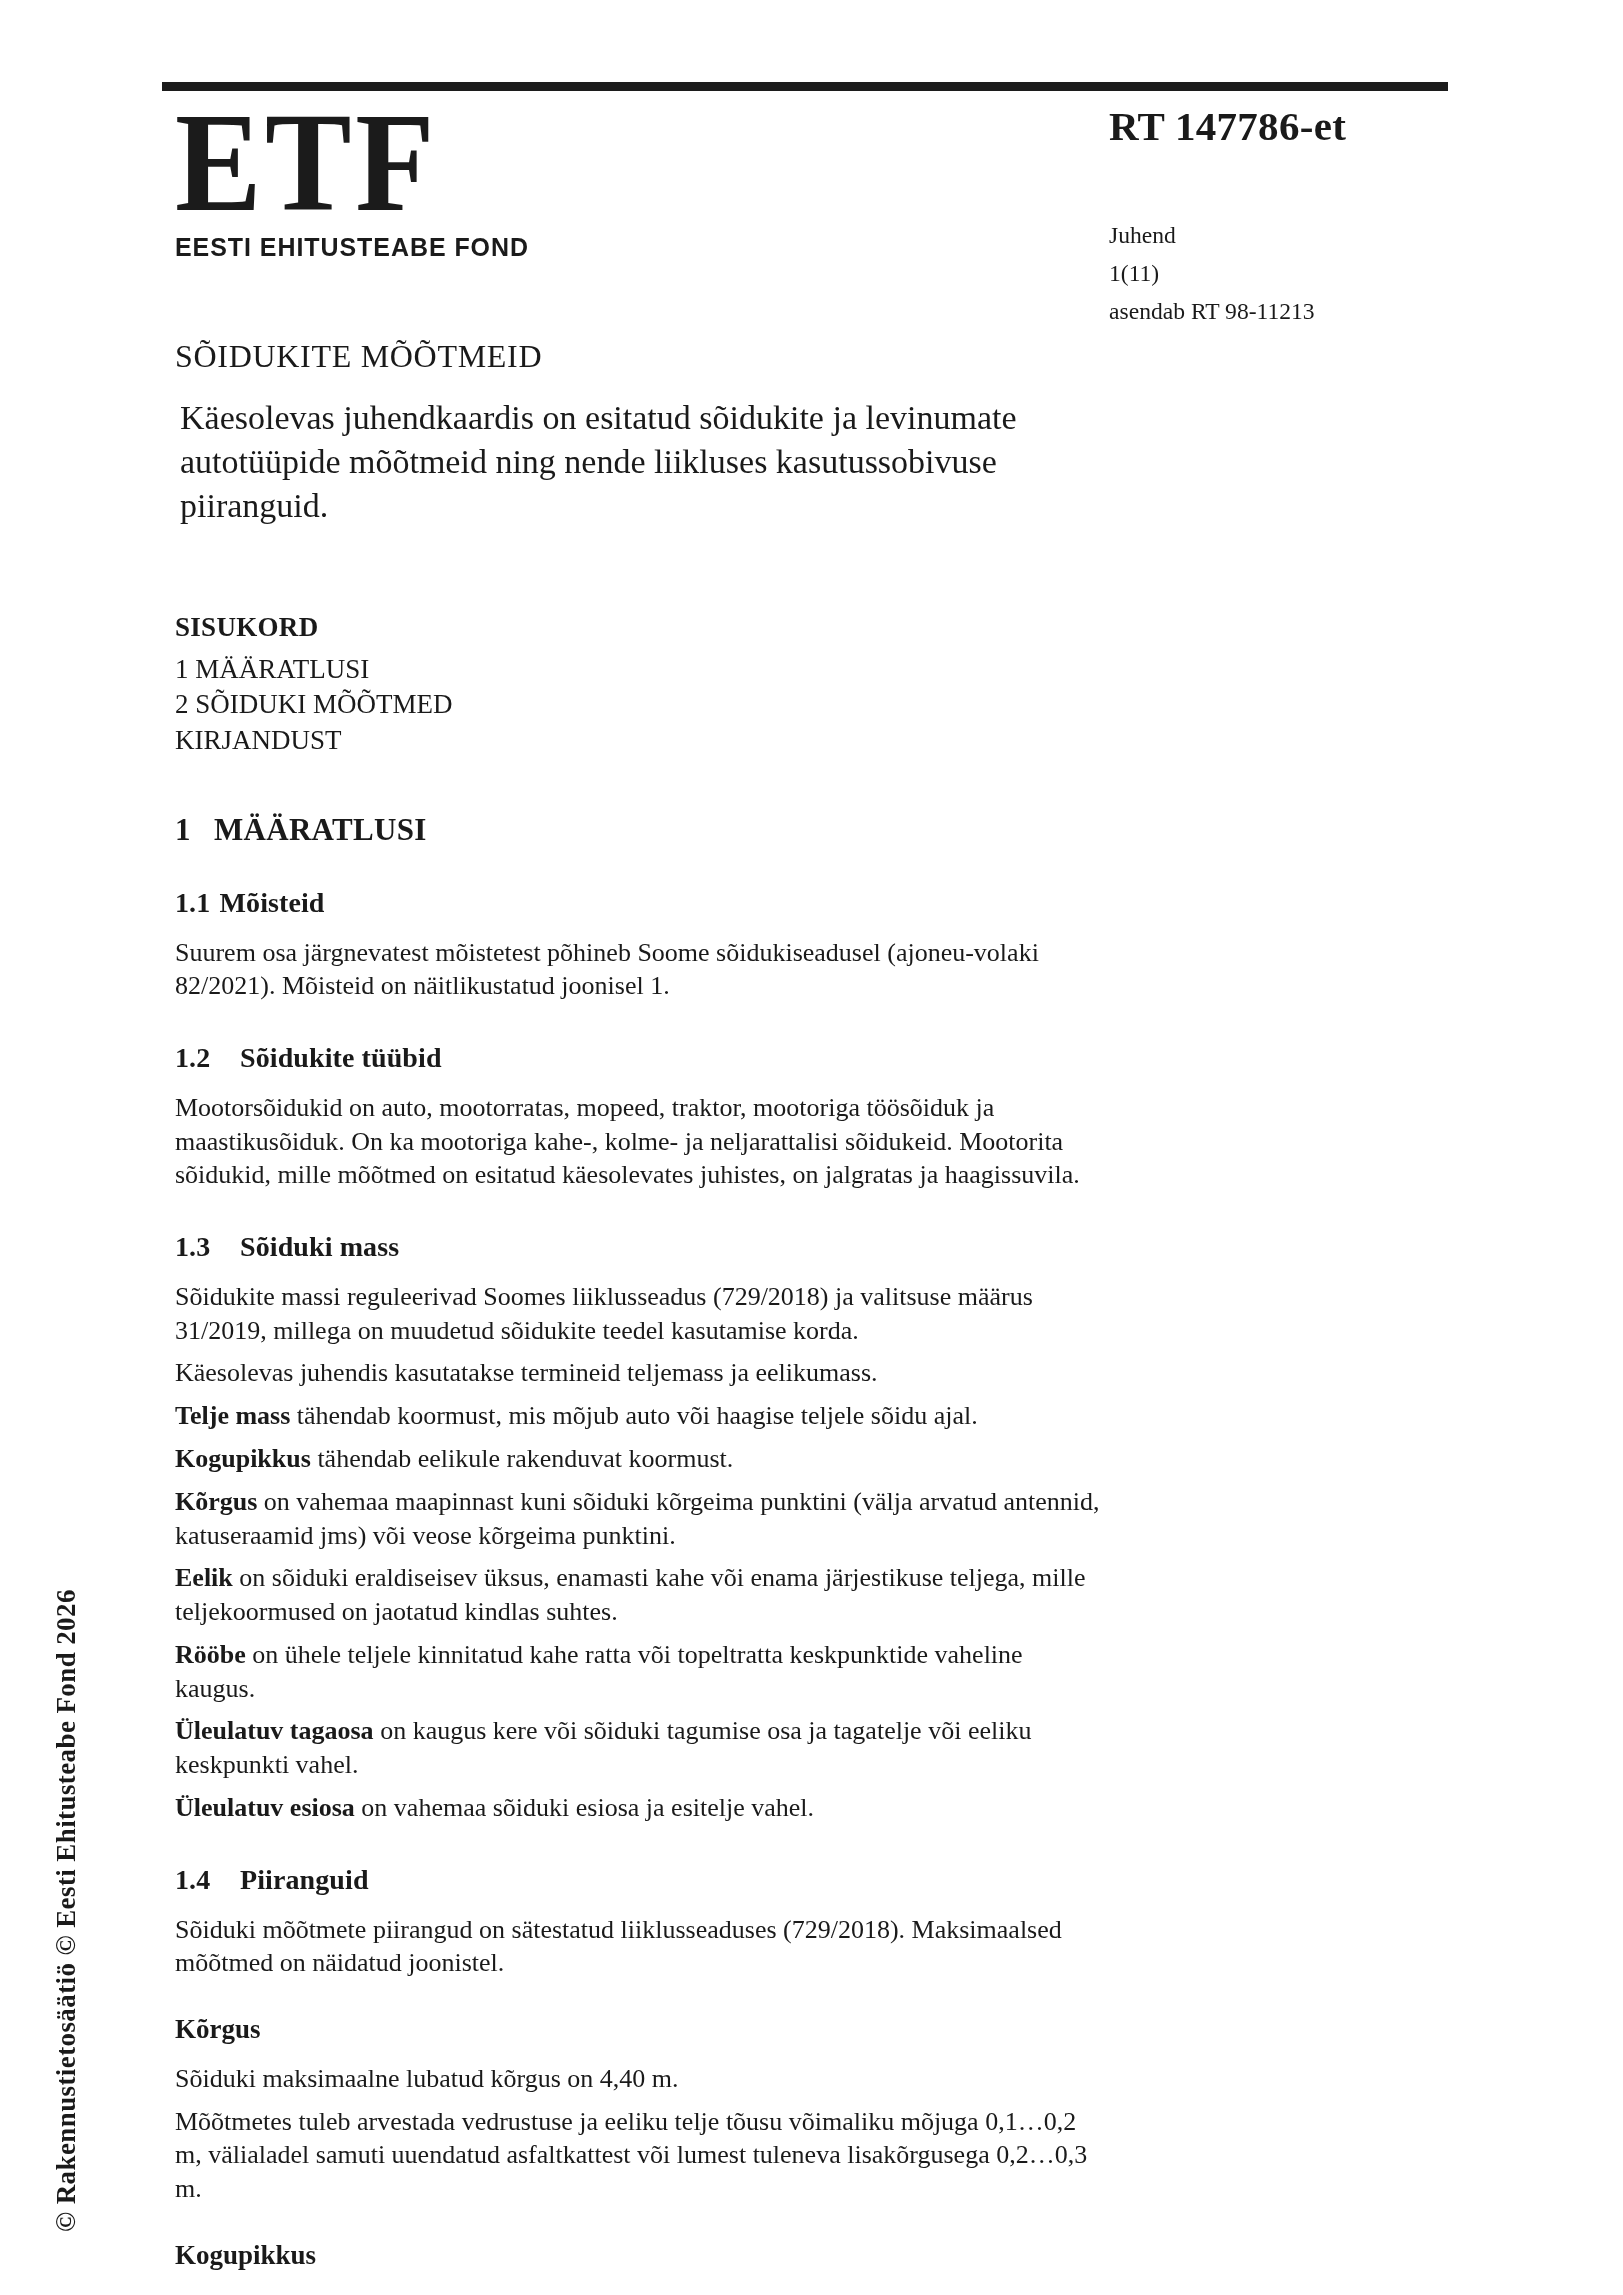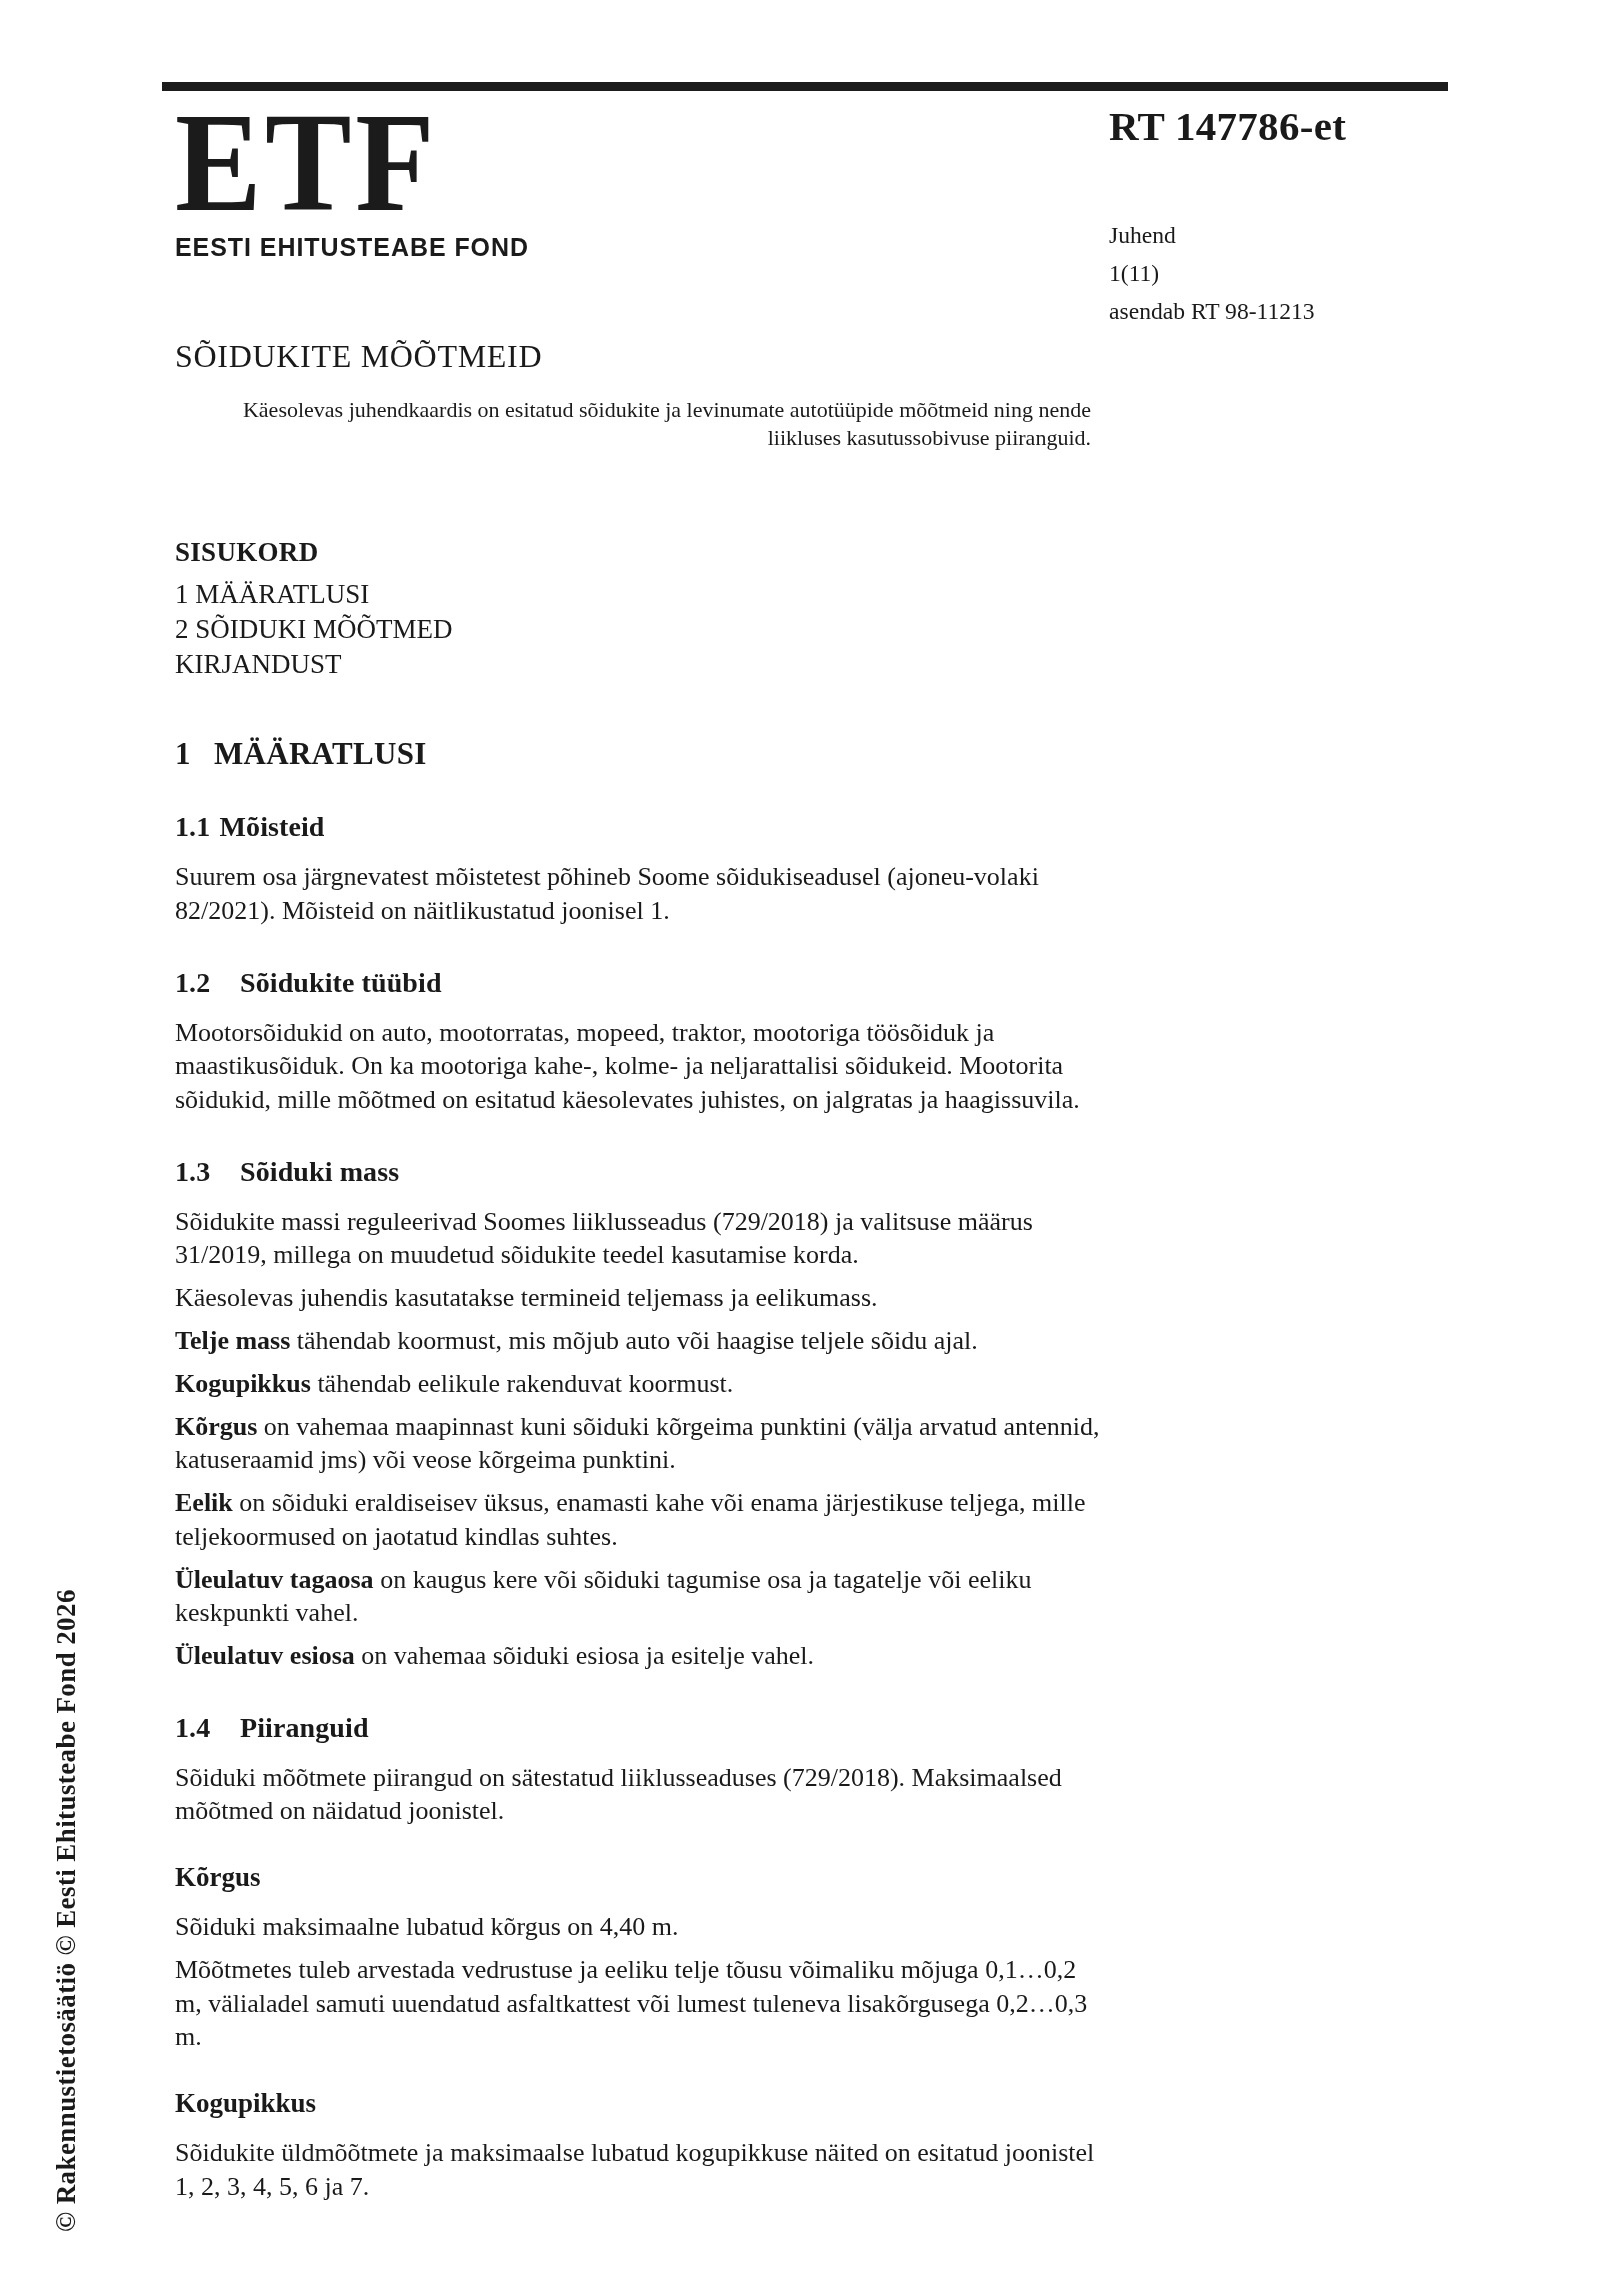--- a/index.html
+++ b/index.html
@@ -88,24 +88,24 @@
 
   h1.doc-title {
     font-size: 32px;
     font-weight: 400;
     letter-spacing: 0.7px;
     margin: 0 0 22px 0;
     line-height: 1.05;
   }
 
   p.lead {
-    font-size: 22px;
+    font-size: 34px;
     line-height: 1.30;
-    margin: 16px;
-    text-align: right;
+    margin: 5px;
+    text-align: left;
   }
 
   .toc-title {
     font-size: 27px;
     font-weight: 700;
     margin: 84px 0 9.2px 0;
     letter-spacing: 0.3px;
   }
   .toc-item {
     font-size: 27px;
@@ -205,20 +205,21 @@
     <h3 class="sub">
       <span class="num">1.3</span><span>Sõiduki mass</span>
     </h3>
     <p class="body">Sõidukite massi reguleerivad Soomes liiklusseadus (729/2018) ja valitsuse määrus 31/2019, millega on muudetud sõidukite teedel kasutamise korda.</p>
     <p class="body run">Käesolevas juhendis kasutatakse termineid teljemass ja eelikumass.</p>
 
     <p class="body run"><b>Telje mass</b><span> tähendab koormust, mis mõjub auto või haagise teljele sõidu ajal.</span></p>
     <p class="body run"><b>Kogupikkus</b><span> tähendab eelikule rakenduvat koormust.</span></p>
     <p class="body run"><b>Kõrgus</b><span> on vahemaa maapinnast kuni sõiduki kõrgeima punktini (välja arvatud antennid, katuseraamid jms) või veose kõrgeima punktini.</span></p>
     <p class="body run"><b>Eelik</b><span> on sõiduki eraldiseisev üksus, enamasti kahe või enama järjestikuse teljega, mille teljekoormused on jaotatud kindlas suhtes.</span></p>
+    <p class="body run"><b>Rööbe</b><span> on ühele teljele kinnitatud kahe ratta või topeltratta keskpunktide vaheline kaugus.</span></p>
     <p class="body run"><b>Üleulatuv tagaosa</b><span> on kaugus kere või sõiduki tagumise osa ja tagatelje või eeliku keskpunkti vahel.</span></p>
     <p class="body run"><b>Üleulatuv esiosa</b><span> on vahemaa sõiduki esiosa ja esitelje vahel.</span></p>
 
     <h3 class="sub">
       <span class="num">1.4</span><span>Piiranguid</span>
     </h3>
     <p class="body">Sõiduki mõõtmete piirangud on sätestatud liiklusseaduses (729/2018). Maksimaalsed mõõtmed on näidatud joonistel.</p>
 
     <h4 class="subsub">Kõrgus</h4>
     <p class="body">Sõiduki maksimaalne lubatud kõrgus on 4,40 m.</p>

